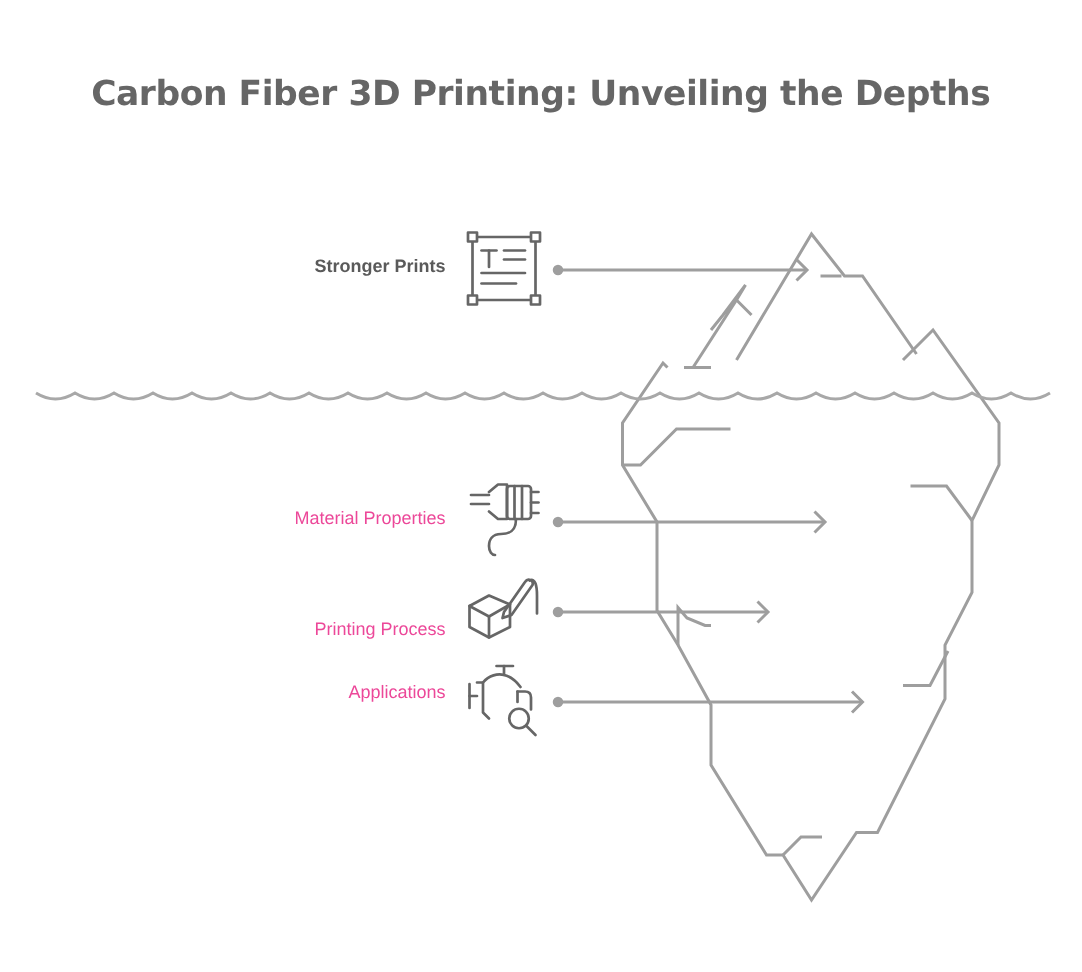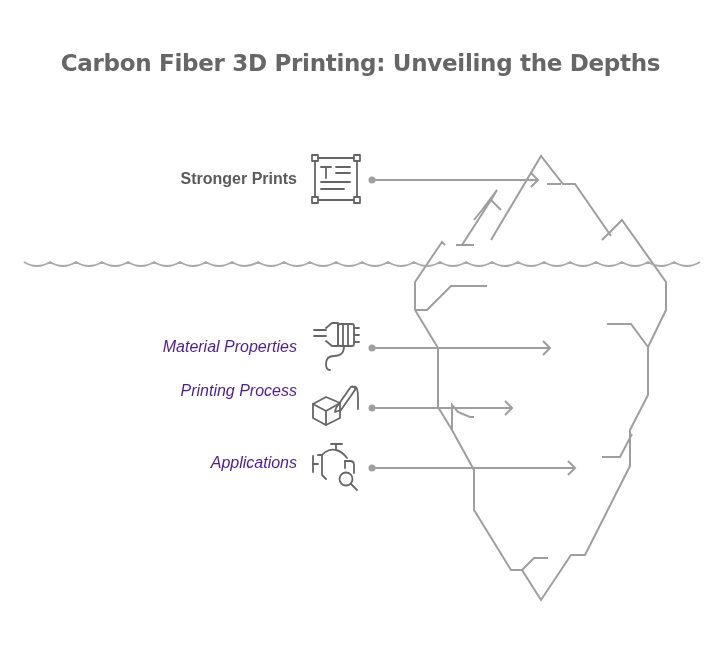--- a/index.html
+++ b/index.html
@@ -3,35 +3,35 @@
   <meta charset="utf-8">
   <style>
     html, body { margin: 0; padding: 0; background: #ffffff; }
     body { width: 721px; height: 648px; position: relative; overflow: hidden; font-family: "Liberation Sans", sans-serif; }
     .title {
       position: absolute; left: 0; top: 50px; width: 721px; text-align: center;
       font-family: "DejaVu Sans", sans-serif; font-weight: bold; font-size: 23px;
       color: #666666; letter-spacing: -0.3px;
     }
     .label {
-      position: absolute; right: 424px; font-size: 16px; white-space: nowrap;
+      position: absolute; right: 424px; font-size: 12px; white-space: nowrap;
       font-family: "Liberation Sans", sans-serif;
     }
     .label.primary { color: #5a5a5a; font-weight: bold; }
-    .label.secondary { color: #4c1d95; font-style: italic; }
+    .label.secondary { color: #ec4899; }
     svg.diagram { position: absolute; left: 0; top: 0; }
   </style>
 </head>
 <body>
 
 <div class="title">Carbon Fiber 3D Printing: Unveiling the Depths</div>
 
 <div class="label primary" style="top:170px;">Stronger Prints</div>
 <div class="label secondary" style="top:338px;">Material Properties</div>
-<div class="label secondary" style="top:382px;">Printing Process</div>
+<div class="label secondary" style="top:412px;">Printing Process</div>
 <div class="label secondary" style="top:454px;">Applications</div>
 
 <svg class="diagram" width="721" height="648" viewBox="0 0 721 648">
 
   <g fill="none" stroke="#9e9e9e" stroke-width="2" stroke-linejoin="miter">
 
     <polyline points="491,240 541,156 563,184 575,184 611,236"></polyline>
     <polyline points="456,245 474,245"></polyline>
     <polyline points="491,200 501,210"></polyline>
     <polyline points="445,245 442,242 415,282 415,310 438,348 438,407 452,430 474,470 474,510 511,570 522,570 541,600 571,555 585,555 630,466 630,430 648,395 648,347 666,310 666,282 622,220 602,240"></polyline>

